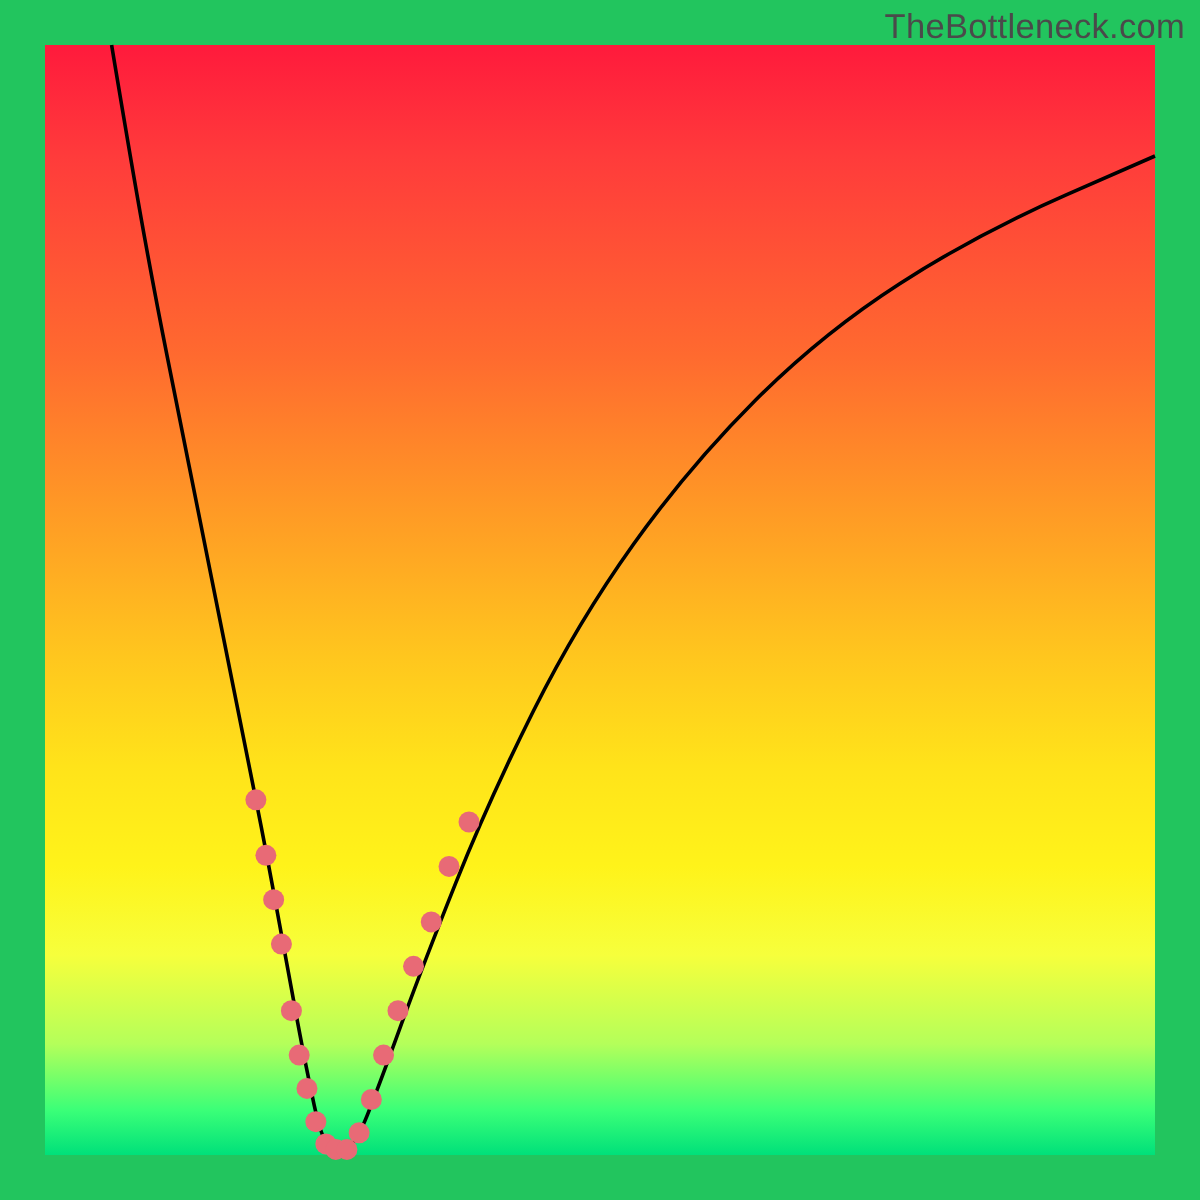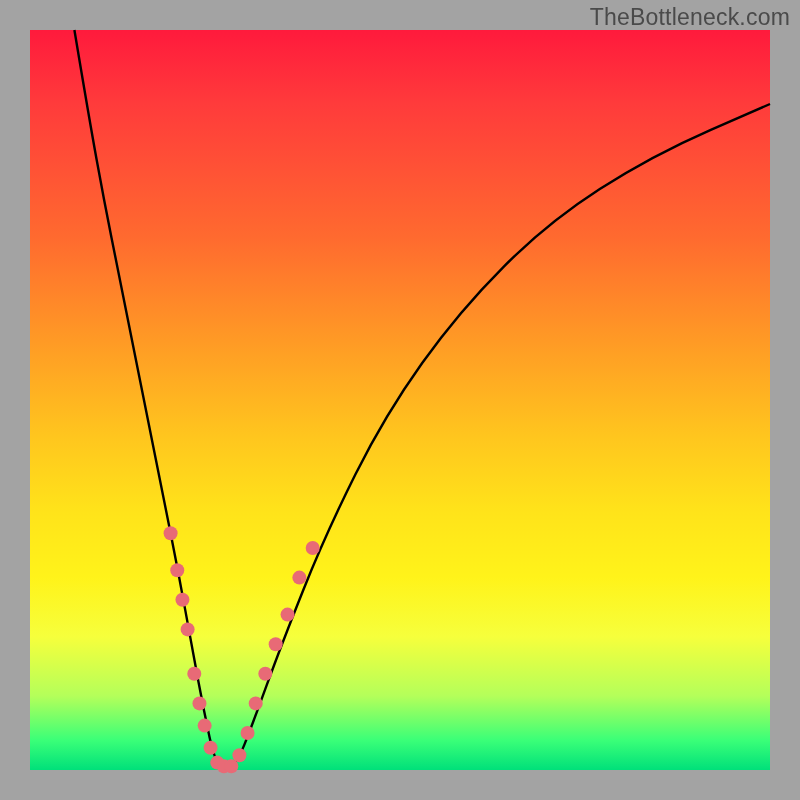--- a/index.html
+++ b/index.html
@@ -10,21 +10,21 @@
     overflow: hidden;
     background: #000;
     font-family: Arial, Helvetica, sans-serif;
   }
   .frame {
     position: absolute;
     left: 0;
     top: 0;
     width: 800px;
     height: 800px;
-    background: #a3a3a3;
+    background: #22c55e;
   }
   .plot-area {
     position: absolute;
     left: 30px;
     top: 30px;
     width: 740px;
     height: 740px;
     background: linear-gradient(to bottom,
       #ff1a3c 0%,
       #ff3b3b 10%,

